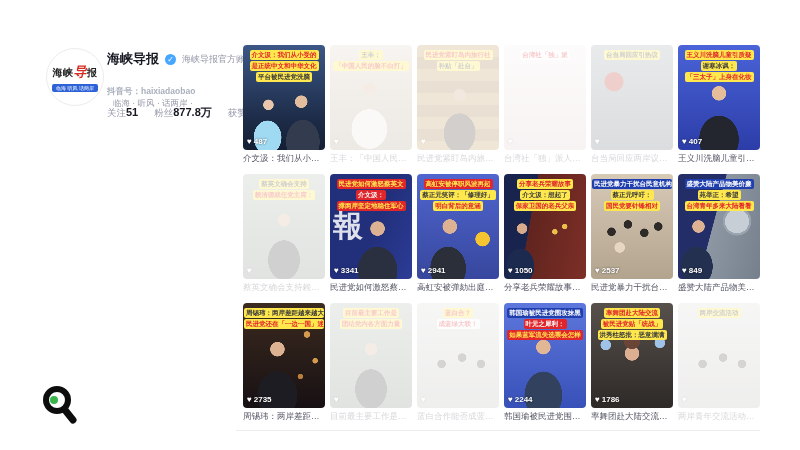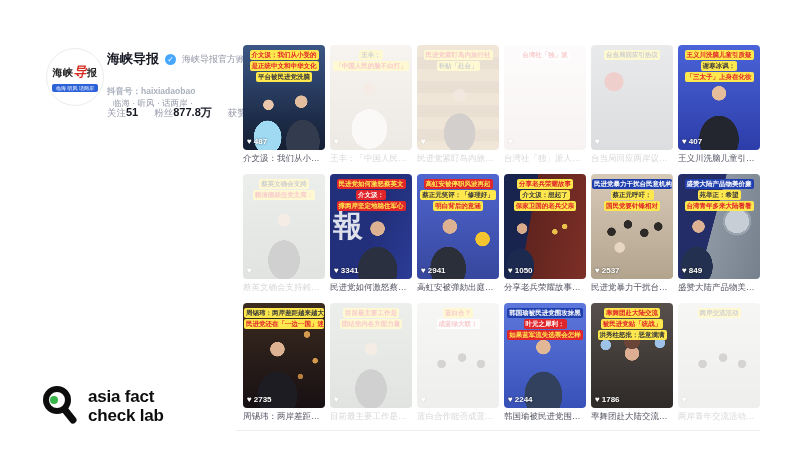--- a/index.html
+++ b/index.html
@@ -418,19 +418,15 @@
   </div>
 </div>
   <div class="sheet-line"></div>
 
   <div class="afcl">
     <svg width="40" height="44" viewBox="0 0 40 44">
       <circle cx="17" cy="16" r="11" fill="none" stroke="#0d0d0d" stroke-width="6"></circle>
       <circle cx="14" cy="16" r="4" fill="#3ab54a"></circle>
       <line x1="25" y1="26" x2="33" y2="36" stroke="#0d0d0d" stroke-width="7" stroke-linecap="round"></line>
     </svg>
-    <div class="afcl-text">
-      <div>asia fact</div>
-      <div>check lab</div>
-    </div>
   </div>
 
 </div>
 
 </body></html>

